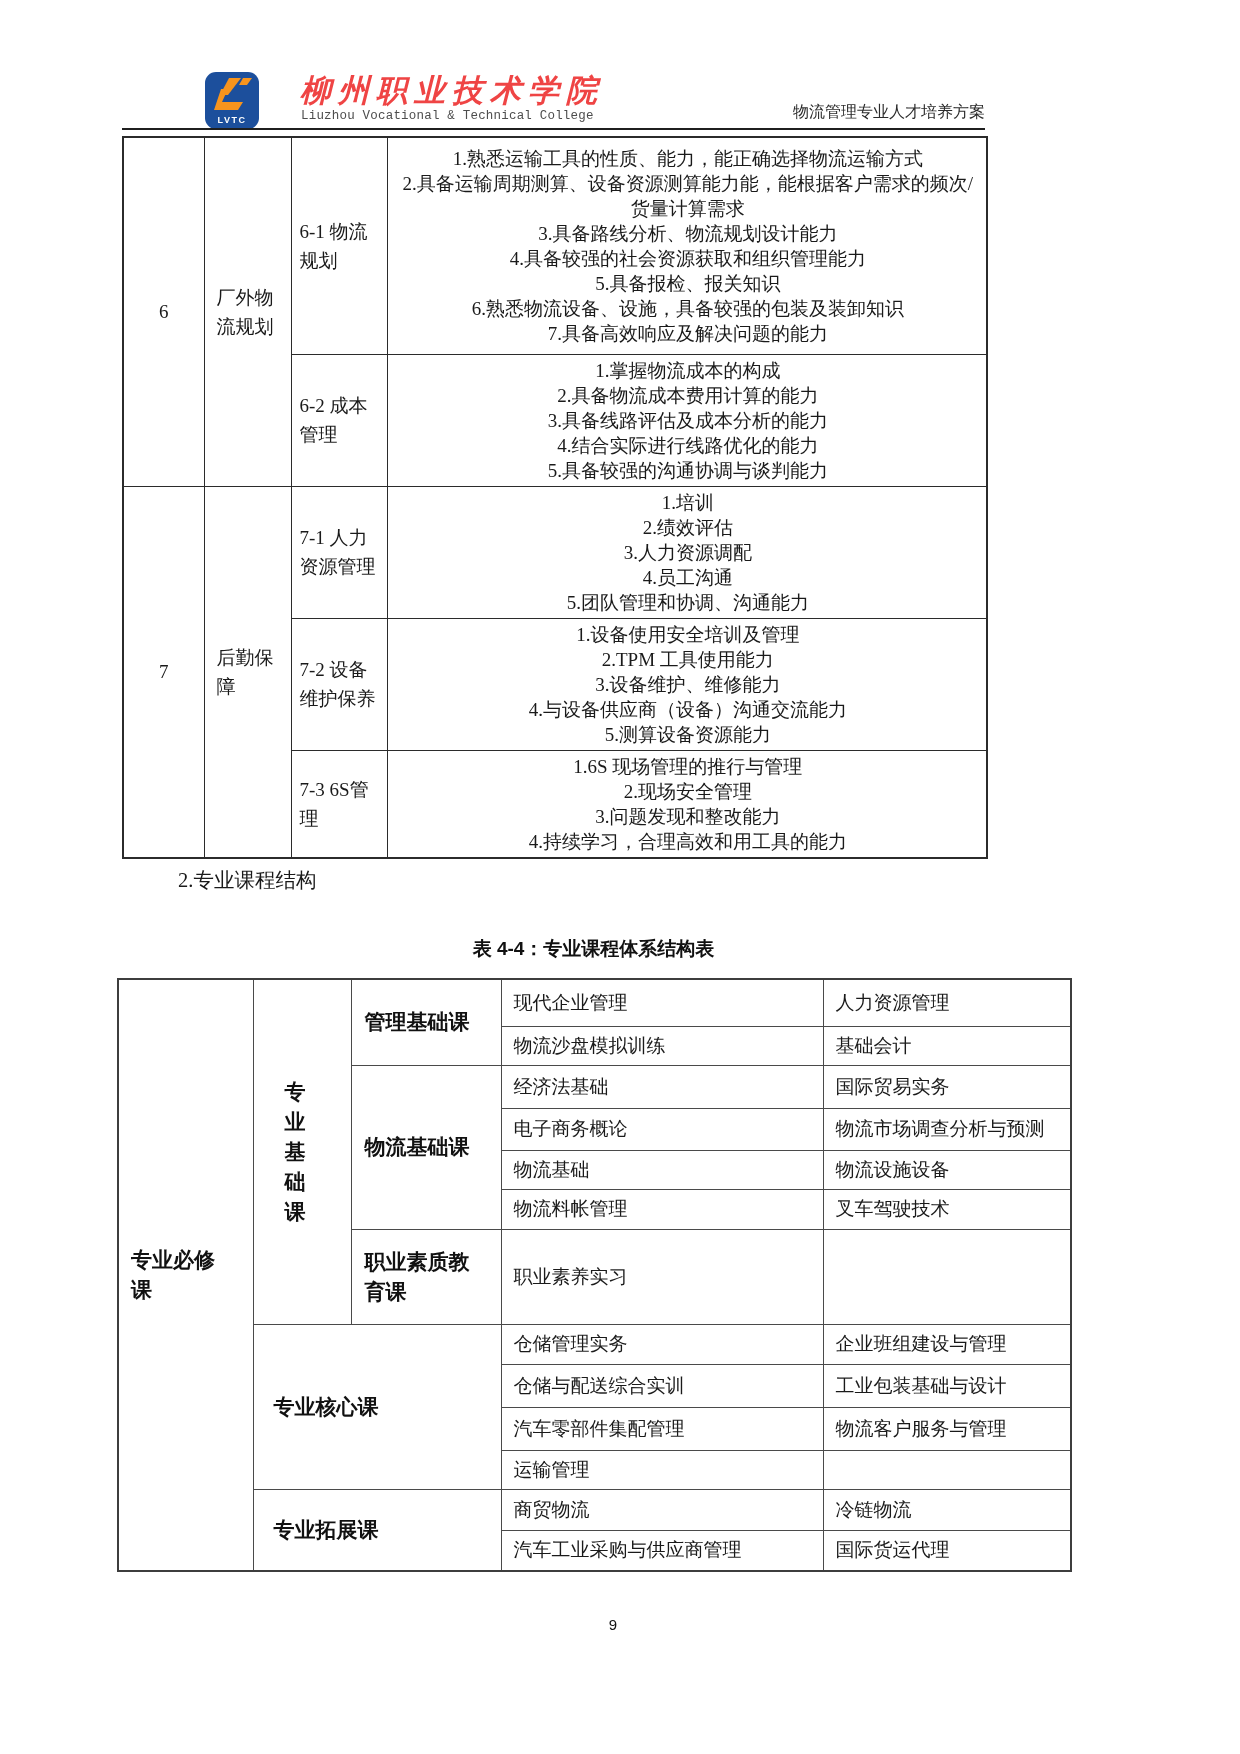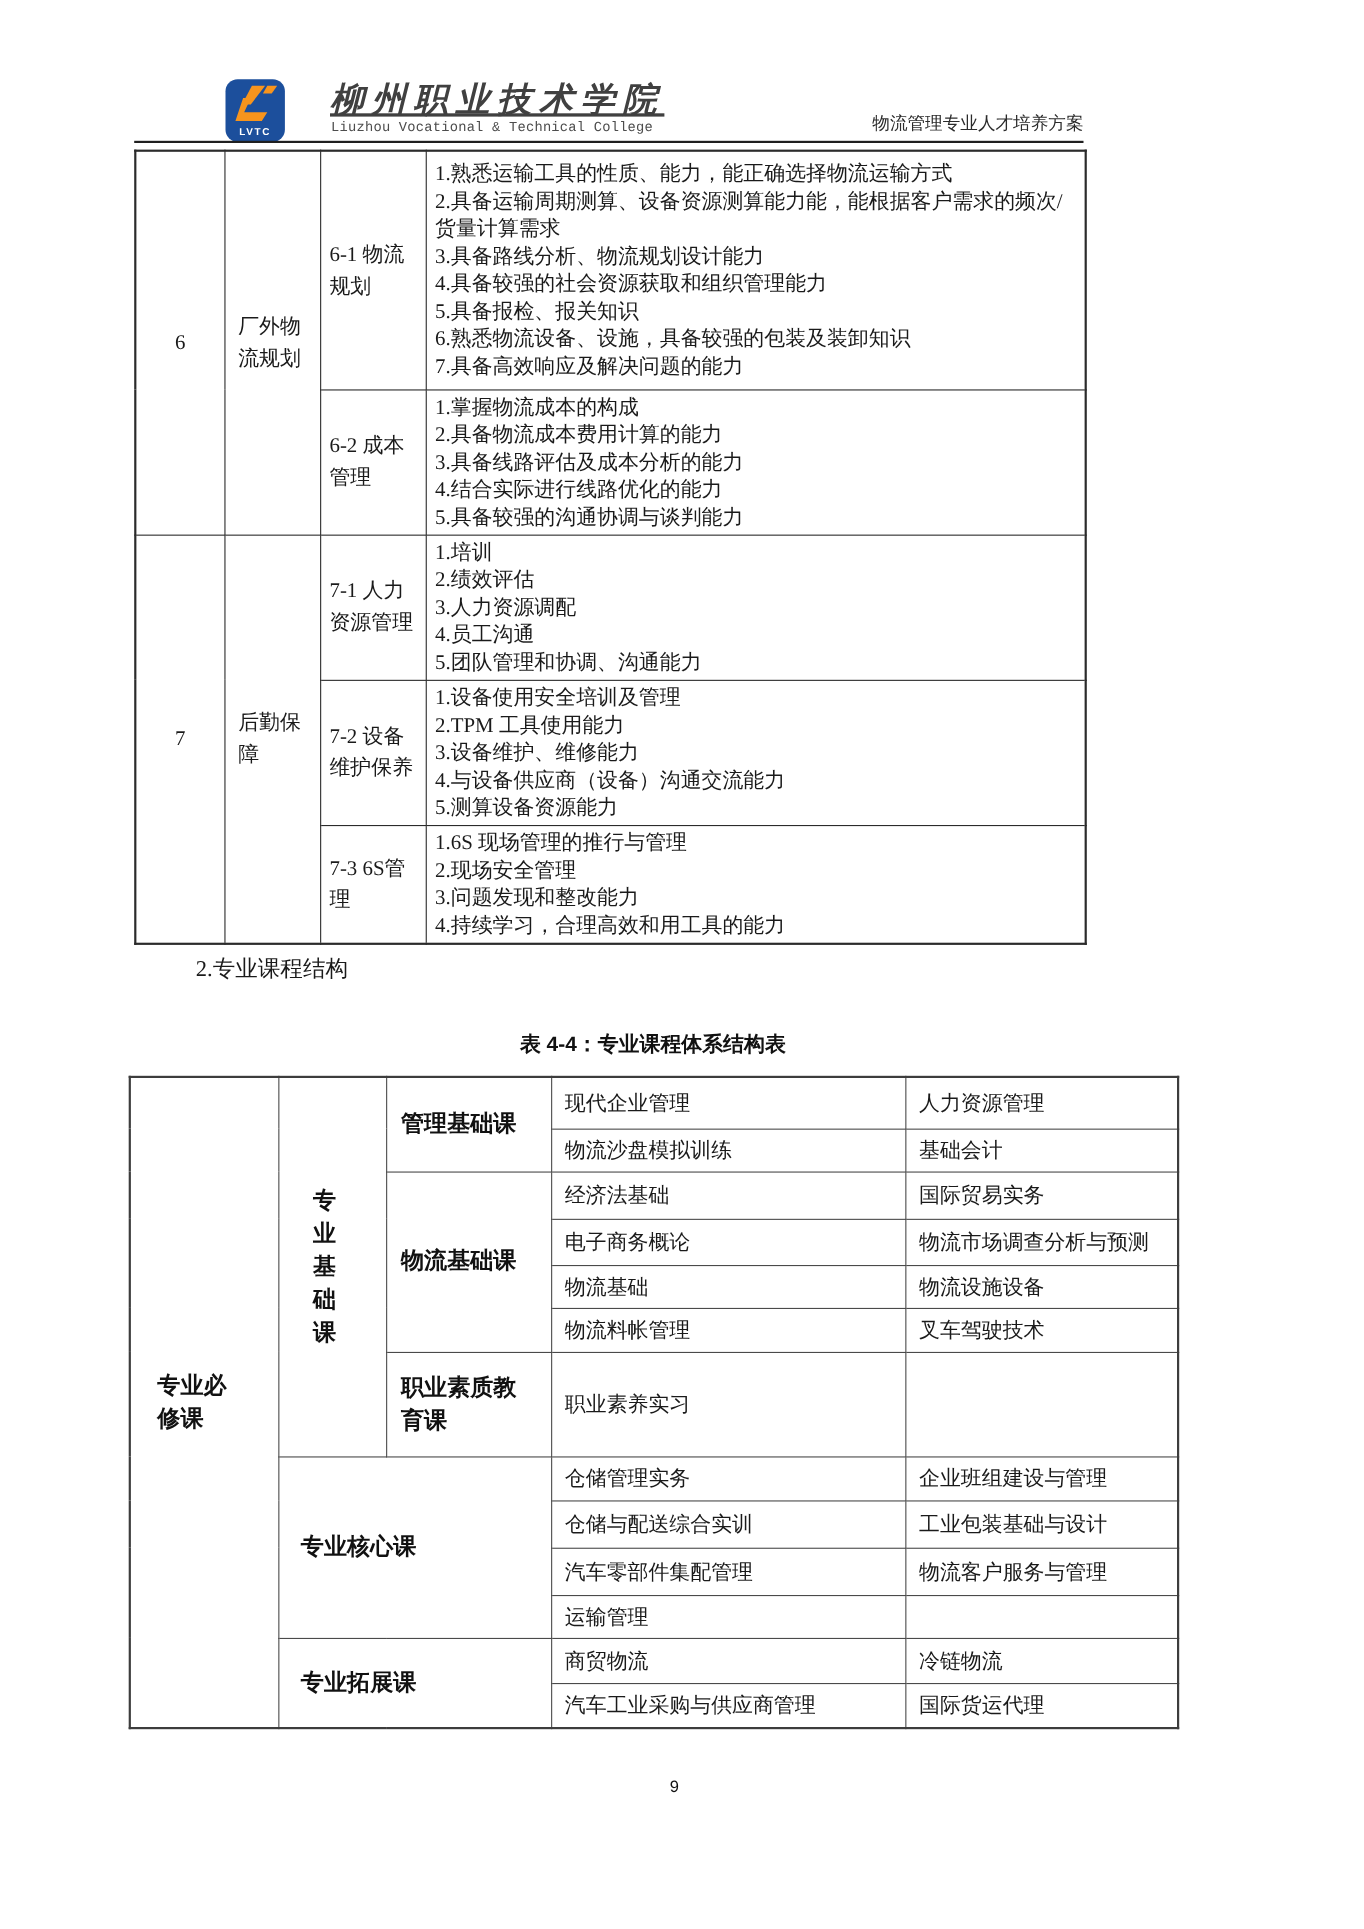--- a/index.html
+++ b/index.html
@@ -8,46 +8,46 @@
     font-family:"Liberation Serif","DejaVu Serif",serif;color:#1a1a1a;
     overflow:hidden;
   }
   
   .logo{position:absolute;left:205px;top:72px;width:54px;height:57px;
     background:#1c4f9c;border-radius:11px;}
   .logo svg{position:absolute;left:7px;top:4px;}
   .logo-abbr{position:absolute;bottom:4px;left:0;width:100%;text-align:center;
     color:#fff;font:bold 9px "Liberation Sans",sans-serif;letter-spacing:1.5px;}
   .college-cn{position:absolute;left:300px;top:70px;font-size:31px;font-weight:bold;
-    font-style:italic;letter-spacing:7px;color:#404040;
-    font-family:"DejaVu Serif","Liberation Serif",serif;text-decoration:underline;}
+    font-style:italic;letter-spacing:7px;color:#ef4444;
+    font-family:"DejaVu Serif","Liberation Serif",serif;}
   .college-en{position:absolute;left:301px;top:109px;font-size:12.5px;color:#4d4d4d;
     font-family:Liberation Mono, monospace;letter-spacing:.2px;}
   .doc-title{position:absolute;right:255px;top:102px;font-size:16px;color:#2b2b2b;}
   .header-rule{position:absolute;left:122px;top:128px;width:863px;height:0;
     border-top:2.5px solid #1f1f1f;}
   
   table{border-collapse:collapse;table-layout:fixed;}
   .cap-table{position:absolute;left:122px;top:136px;width:864px;border:2px solid #2b2b2b;}
   .cap-table td{border:1px solid #2b2b2b;font-size:19px;vertical-align:middle;}
   .cap-table .c-num{text-align:center;}
   .cap-table .c-domain{padding:12px 12px;line-height:29px;}
   .cap-table .c-code{padding:0 10px 0 8px;line-height:29px;}
   .cap-table .c-items{padding:3px 6px 3px 8px;}
-  .cap-table .c-items div{line-height:25px;}
+  .cap-table .c-items div{line-height:25px;text-align:center;}
   
   .section-heading{position:absolute;left:178px;top:866px;font-size:20.5px;}
   .table-caption{position:absolute;left:117px;top:936px;width:953px;text-align:center;
     font:bold 19px "Liberation Sans","DejaVu Sans",sans-serif;color:#111;}
   
   .course-table{position:absolute;left:117px;top:978px;width:953px;border:2px solid #3d3d3d;}
   .course-table td{border:1px solid #4a4a4a;vertical-align:middle;font-size:19px;}
   .course-table .cat{font-family:"Liberation Sans","DejaVu Sans",sans-serif;
     font-weight:bold;font-size:21px;line-height:30px;color:#111;}
-  .course-table .cat-required{padding:0 36px 0 24px;margin-top:20px;}
+  .course-table .cat-required{padding:0 36px 0 12px;margin-top:20px;}
   .course-table .cat-basic{padding:0 26px 0 31px;}
   .course-table .cat-sub{padding:0 13px;margin-top:40px;}
   .course-table .cat-wide{padding:0 10px 0 20px;}
   .course-table .course{padding-left:12px;}
   .page-number{position:absolute;left:598px;top:1616px;width:30px;text-align:center;
     font:15px "Liberation Sans","DejaVu Sans",sans-serif;color:#111;}
 </style>
 </head>
 <body>
 

